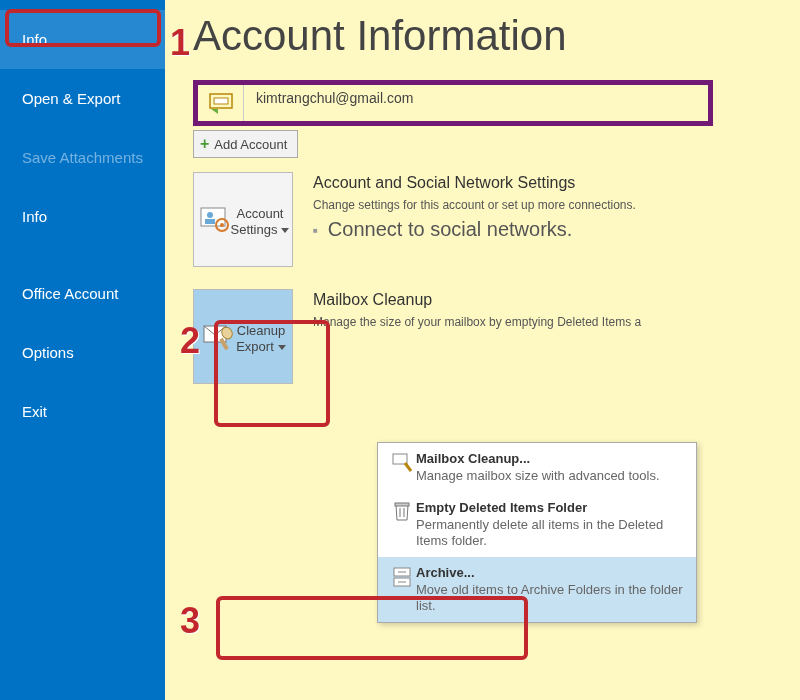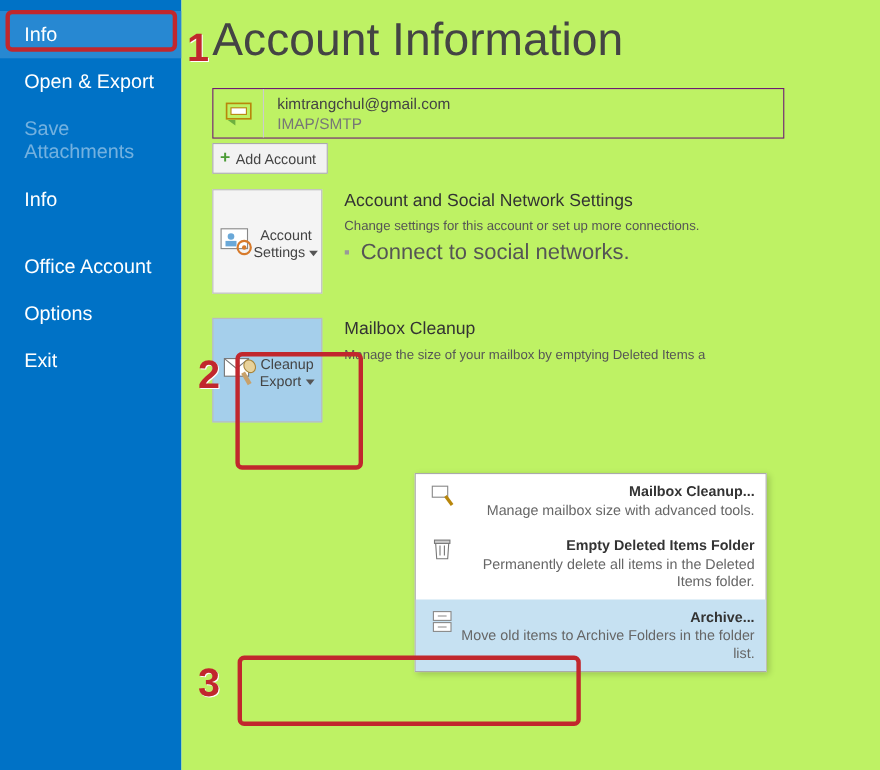--- a/index.html
+++ b/index.html
@@ -1,30 +1,30 @@
 <!DOCTYPE html>
 <html><head>
 <meta charset="utf-8">
 <style>
   * { box-sizing: border-box; margin: 0; padding: 0; }
   html, body { width: 800px; height: 700px; font-family: "Segoe UI", Arial, sans-serif; background: #fff; overflow: hidden; }
   .root { display: flex; width: 100%; height: 100%; }
 
   
   .sidebar { width: 165px; background: #0072c6; color: #fff; padding-top: 10px; display: flex; flex-direction: column; }
-  .side-item { padding: 11px 22px; font-size: 18px; color: #fff; cursor: pointer; position: relative; }
+  .side-item { padding: 21px 22px; font-size: 15px; color: #fff; cursor: pointer; position: relative; }
   .side-item.selected { background: #2788d2; }
   .side-item.disabled { color: rgba(255,255,255,0.45); cursor: default; }
   .side-gap { height: 18px; }
 
   
-  .main { flex: 1; background: #bef264; padding: 12px 0 0 28px; position: relative; overflow: hidden; }
+  .main { flex: 1; background: #fef9c3; padding: 12px 0 0 28px; position: relative; overflow: hidden; }
   .title { font-size: 42px; font-weight: 300; color: #444; margin-bottom: 20px; }
 
-  .account-row { display: flex; align-items: stretch; border: 1px solid #701a75; height: 46px; width: 520px; }
+  .account-row { display: flex; align-items: stretch; border: 5px solid #701a75; height: 46px; width: 520px; }
   .acct-icon-box { width: 46px; display: flex; align-items: center; justify-content: center; border-right: 1px solid #ccc; }
   .acct-text { padding: 4px 12px; font-size: 14px; color: #555; line-height: 18px; }
   .acct-email { color: #444; }
   .acct-proto { color: #777; }
 
   .add-account { display: inline-flex; align-items: center; border: 1px solid #aaa; background: #f2f2f2; padding: 4px 10px 4px 6px; font-size: 13px; color: #444; margin-top: 4px; cursor: pointer; }
   .plus { color: #4b9b36; font-weight: bold; font-size: 16px; margin-right: 5px; }
 
   .section { display: flex; margin-top: 14px; }
   .big-button { width: 100px; height: 95px; border: 1px solid #bbb; background: #f4f4f4; display: flex; flex-direction: row; align-items: center; justify-content: center; cursor: pointer; }
@@ -34,21 +34,21 @@
 
   .section-text { margin-left: 20px; padding-top: 2px; }
   .section-text h2 { font-size: 16px; font-weight: 400; color: #333; margin-bottom: 6px; }
   .section-text p { font-size: 12px; color: #555; }
   .section-text .bullet { list-style: none; font-size: 20px; color: #555; margin-top: 6px; }
   .section-text .bullet li::before { content: "■"; font-size: 8px; color: #999; margin-right: 10px; vertical-align: middle; }
 
   .cleanup-btn { background: #a5cfeb; align-items: center; }
 
   
-  .dropdown { position: absolute; left: 212px; top: 430px; width: 320px; background: #fff; border: 1px solid #aaa; box-shadow: 2px 2px 6px rgba(0,0,0,0.2); text-align: right; }
+  .dropdown { position: absolute; left: 212px; top: 442px; width: 320px; background: #fff; border: 1px solid #aaa; box-shadow: 2px 2px 6px rgba(0,0,0,0.2); }
   .dd-item { display: flex; padding: 8px 10px; cursor: pointer; }
   .dd-item.highlight { background: #c6e1f2; }
   .dd-icon { width: 28px; display: flex; justify-content: center; }
   .dd-text { flex: 1; font-size: 13px; }
   .dd-text .dd-title { font-weight: 600; color: #333; }
   .dd-text .dd-desc { color: #666; line-height: 16px; margin-top: 2px; }
 
   
   .annot-box { position: absolute; border: 4px solid #c1272d; border-radius: 6px; pointer-events: none; }
   .annot-num { position: absolute; font-family: Arial, sans-serif; font-weight: 900; font-size: 36px; color: #c1272d; pointer-events: none; text-shadow: 1px 1px 0 #fff; }
@@ -78,21 +78,20 @@
     <div class="account-row">
       <div class="acct-icon-box">
         <svg width="26" height="26" viewBox="0 0 26 26">
           <rect x="2" y="4" width="22" height="14" fill="none" stroke="#b8860b" stroke-width="1.5"></rect>
           <rect x="6" y="8" width="14" height="6" fill="#fff" stroke="#b8860b"></rect>
           <path d="M 3 19 L 10 24 L 10 19 Z" fill="#6db03f"></path>
         </svg>
       </div>
       <div class="acct-text">
         <div class="acct-email">kimtrangchul@gmail.com</div>
-        <div class="acct-proto">IMAP/SMTP</div>
       </div>
     </div>
 
     <div class="add-account">
       <span class="plus">+</span>
       <span>Add Account</span>
     </div>
 
     
     <div class="section">

